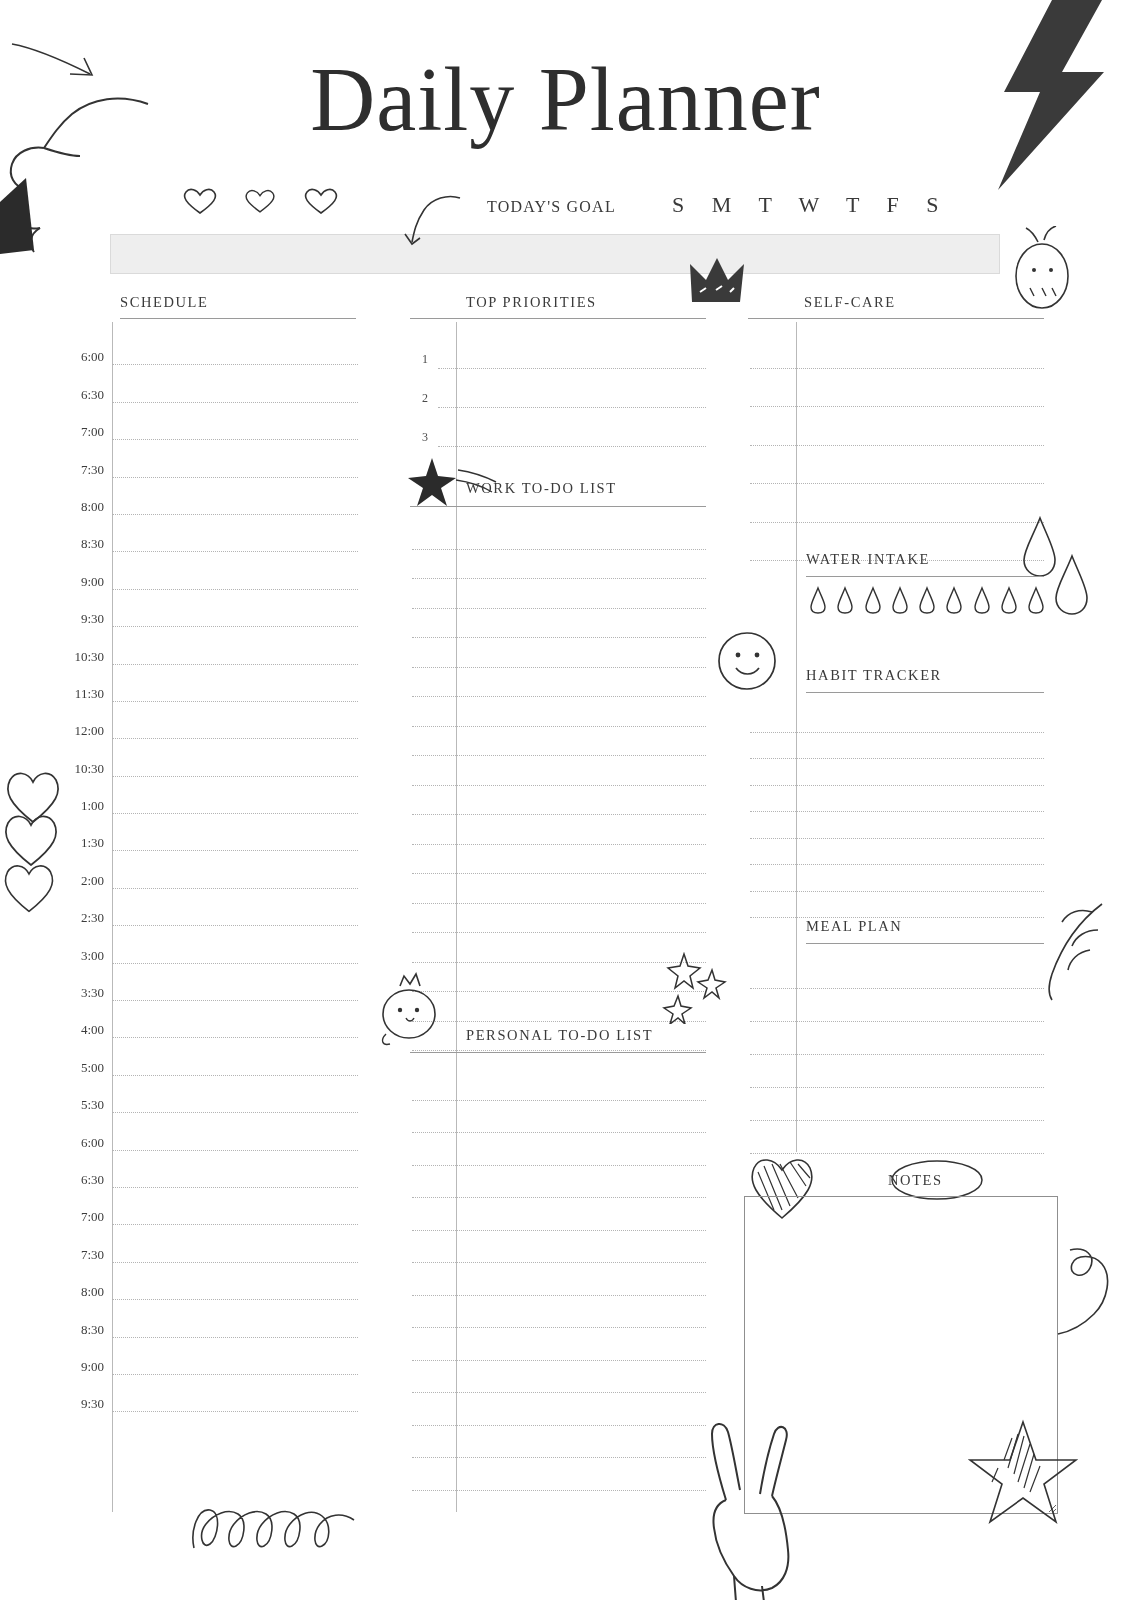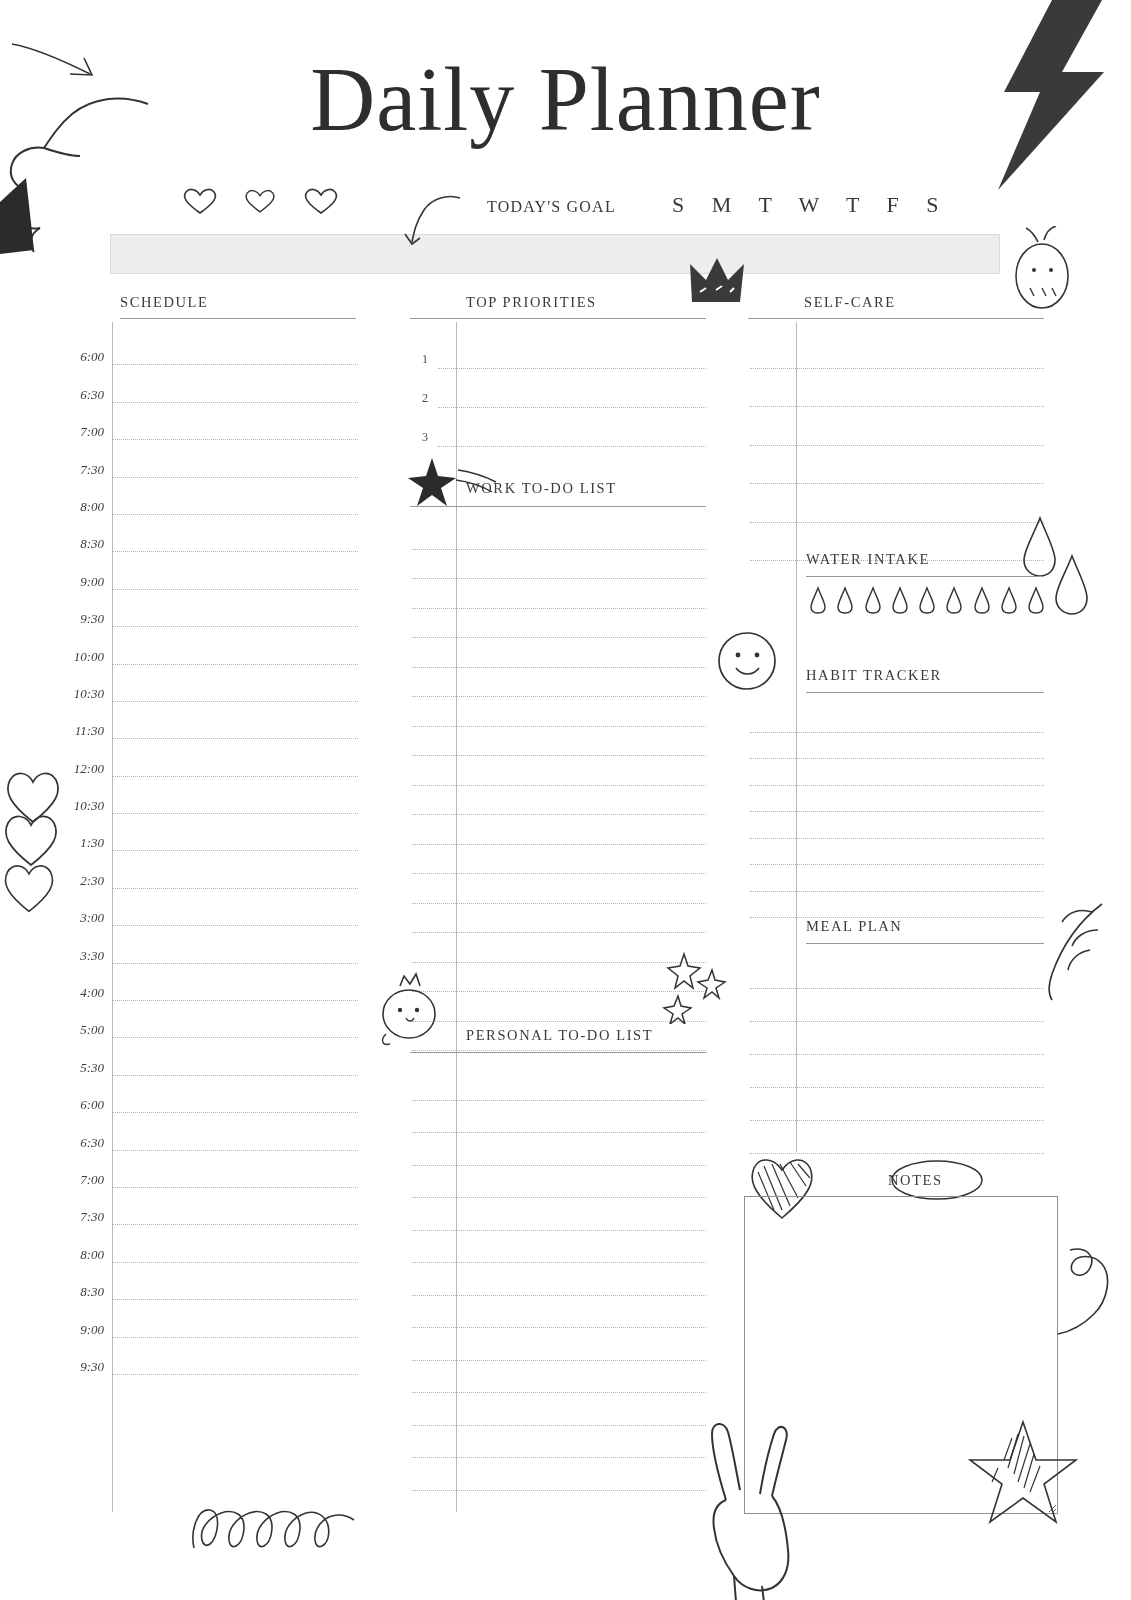--- a/index.html
+++ b/index.html
@@ -79,21 +79,20 @@
     position: absolute;
     border-bottom: 1px solid #9a9a9a;
   }
 
   
   #schedule-col {
     position: absolute;
     left: 58px;
     top: 328px;
     width: 300px;
-    font-style: italic;
   }
   .sched-row {
     display: flex;
     align-items: flex-end;
     height: 37.4px;
   }
   .sched-time {
     width: 46px;
     text-align: right;
     padding-right: 8px;
@@ -265,41 +264,45 @@
     </div>
     <div class="sched-row">
       <div class="sched-time">9:00</div>
       <div class="sched-line"></div>
     </div>
     <div class="sched-row">
       <div class="sched-time">9:30</div>
       <div class="sched-line"></div>
     </div>
     <div class="sched-row">
-      <div class="sched-time">10:00</div>
-      <div class="sched-line"></div>
-    </div>
-    <div class="sched-row">
       <div class="sched-time">10:30</div>
       <div class="sched-line"></div>
     </div>
     <div class="sched-row">
       <div class="sched-time">11:30</div>
       <div class="sched-line"></div>
     </div>
     <div class="sched-row">
       <div class="sched-time">12:00</div>
       <div class="sched-line"></div>
     </div>
     <div class="sched-row">
       <div class="sched-time">10:30</div>
       <div class="sched-line"></div>
     </div>
     <div class="sched-row">
+      <div class="sched-time">1:00</div>
+      <div class="sched-line"></div>
+    </div>
+    <div class="sched-row">
       <div class="sched-time">1:30</div>
+      <div class="sched-line"></div>
+    </div>
+    <div class="sched-row">
+      <div class="sched-time">2:00</div>
       <div class="sched-line"></div>
     </div>
     <div class="sched-row">
       <div class="sched-time">2:30</div>
       <div class="sched-line"></div>
     </div>
     <div class="sched-row">
       <div class="sched-time">3:00</div>
       <div class="sched-line"></div>
     </div>

